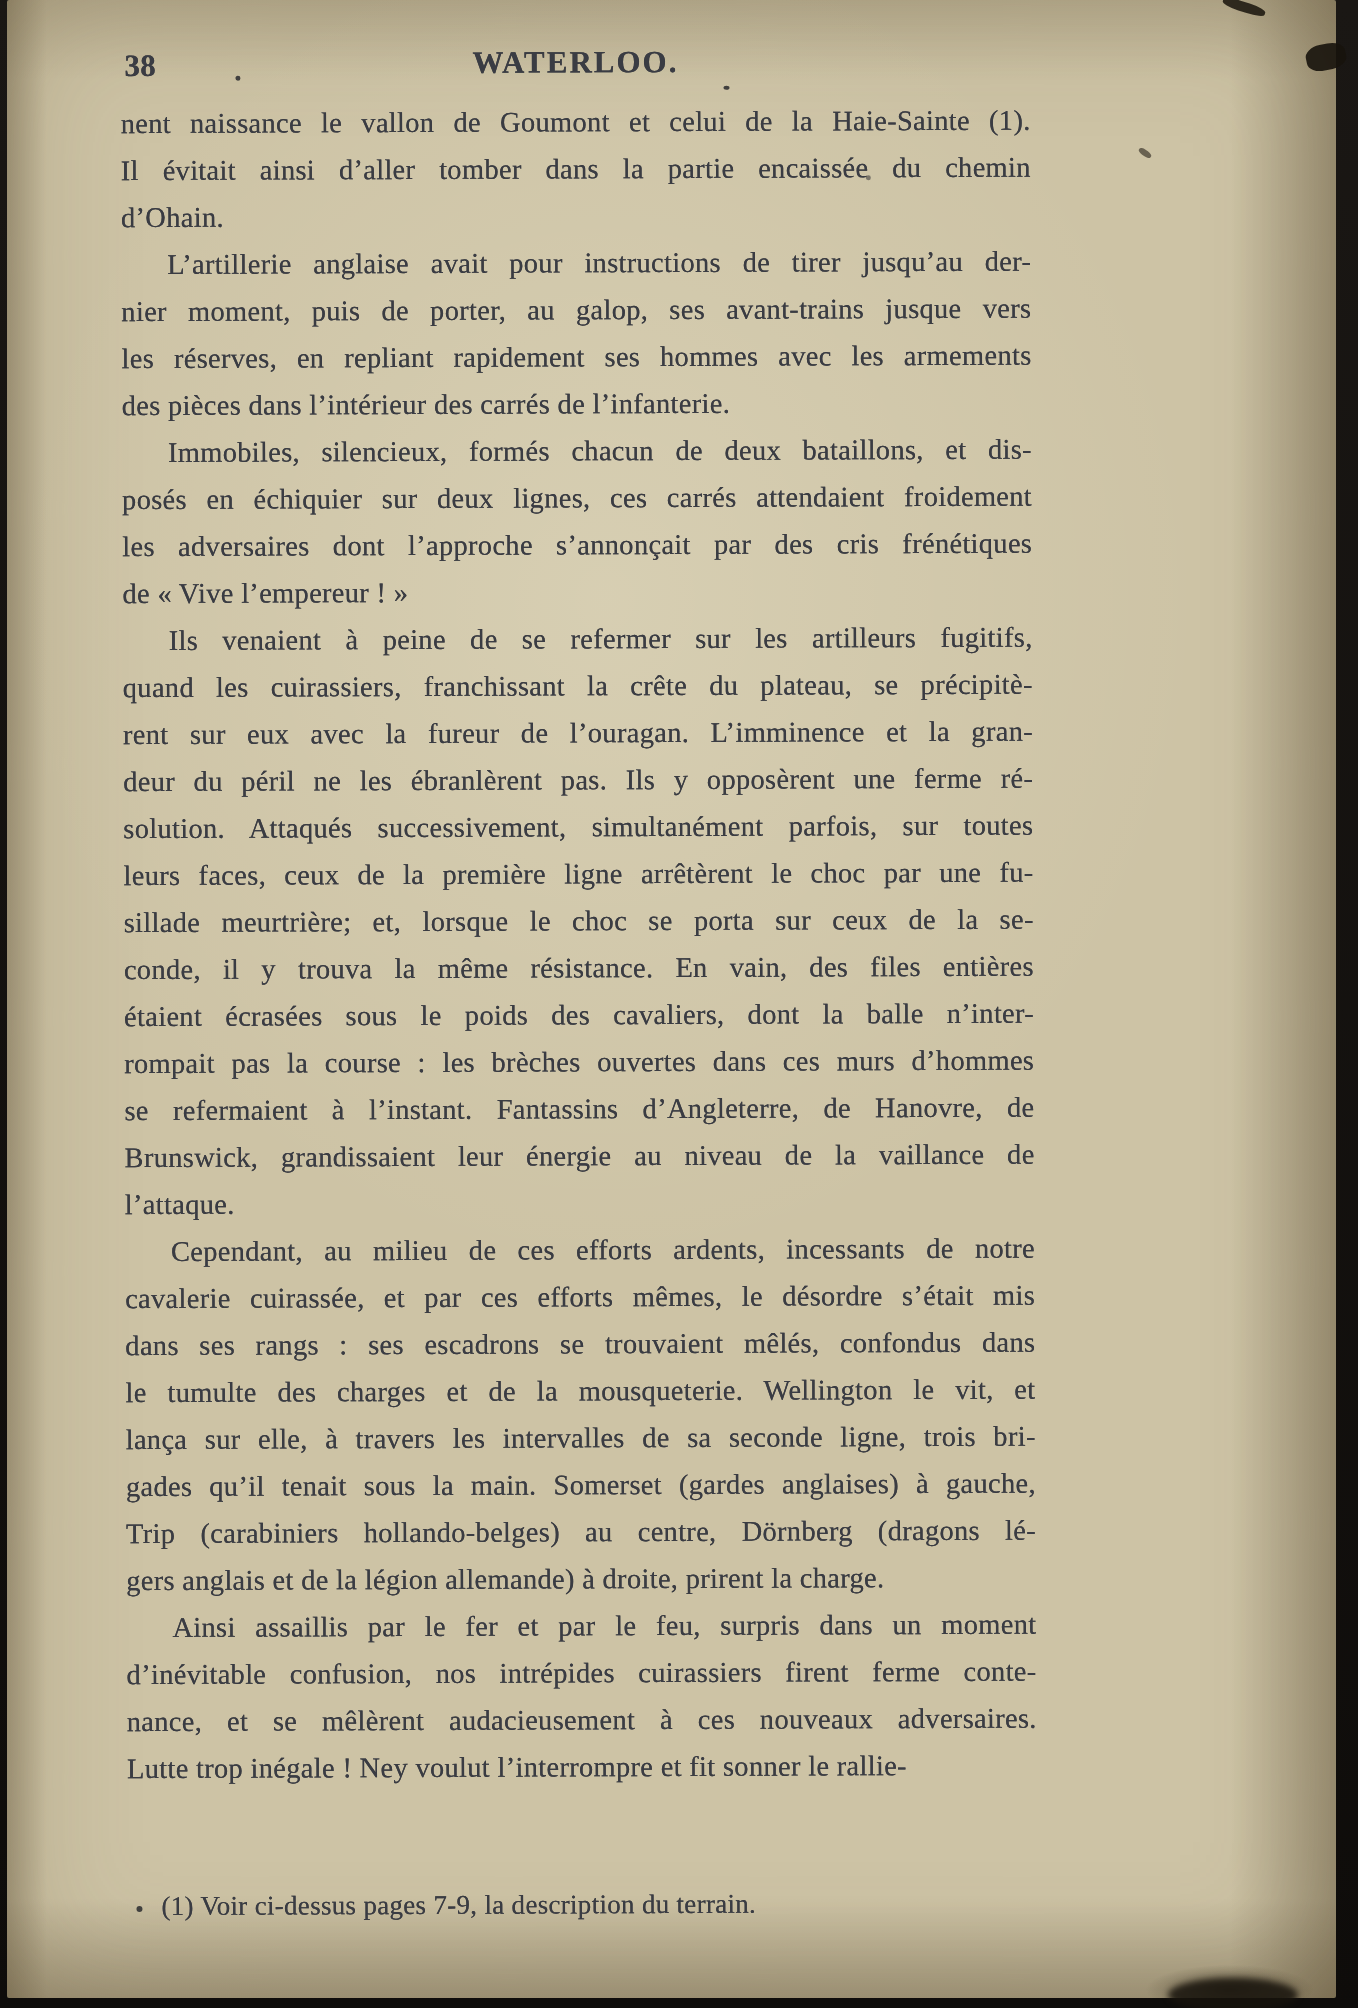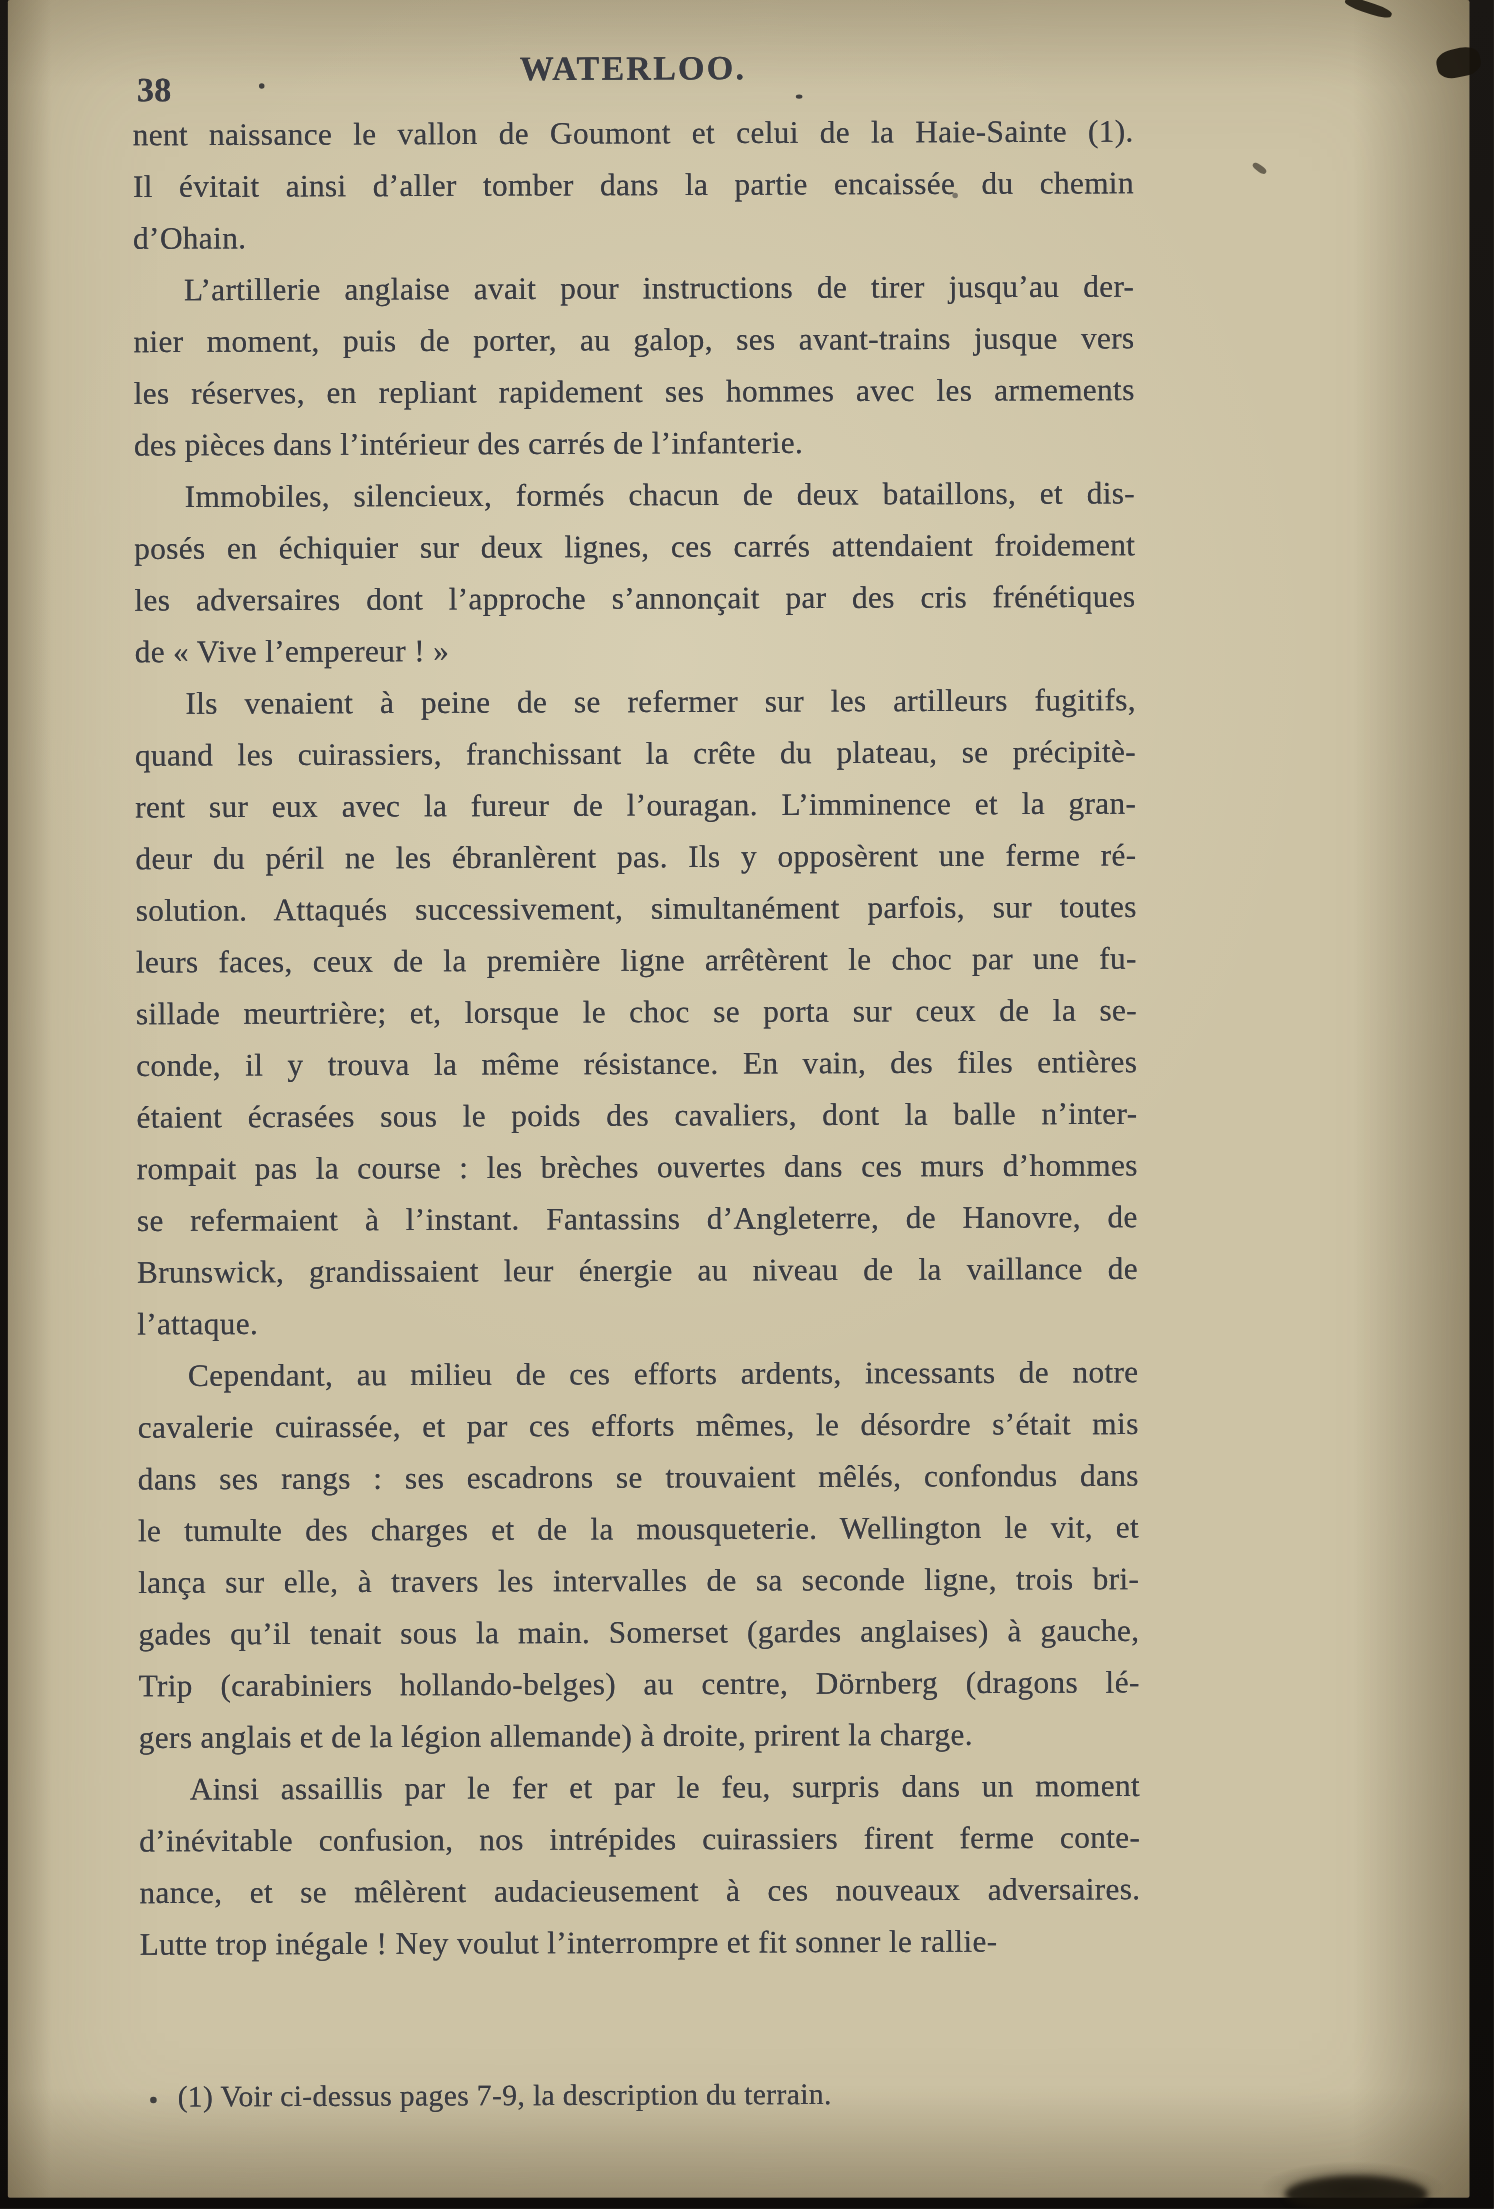--- a/index.html
+++ b/index.html
@@ -28,21 +28,21 @@
     border-radius:2px;
   }
   .content {
     position:absolute; left:0; top:0; width:1358px; height:2008px;
     color:#3a3c43;
     text-shadow: 0 0 0.55px rgba(48,49,58,0.85);
     letter-spacing:0.3px;
   }
   .header { position:absolute; left:124px; top:42px; width:910px; height:44px; }
   .pagenum {
-    position:absolute; left:4px; top:20px;
+    position:absolute; left:4px; top:4px;
     font-size:31px; font-weight:bold;
   }
   .title {
     position:absolute; left:0; top:2px; width:100%;
     text-align:center;
     font-size:31px; font-weight:bold; letter-spacing:2px;
   }
   .body {
     position:absolute; left:124px; top:98px; width:910px;
   }

